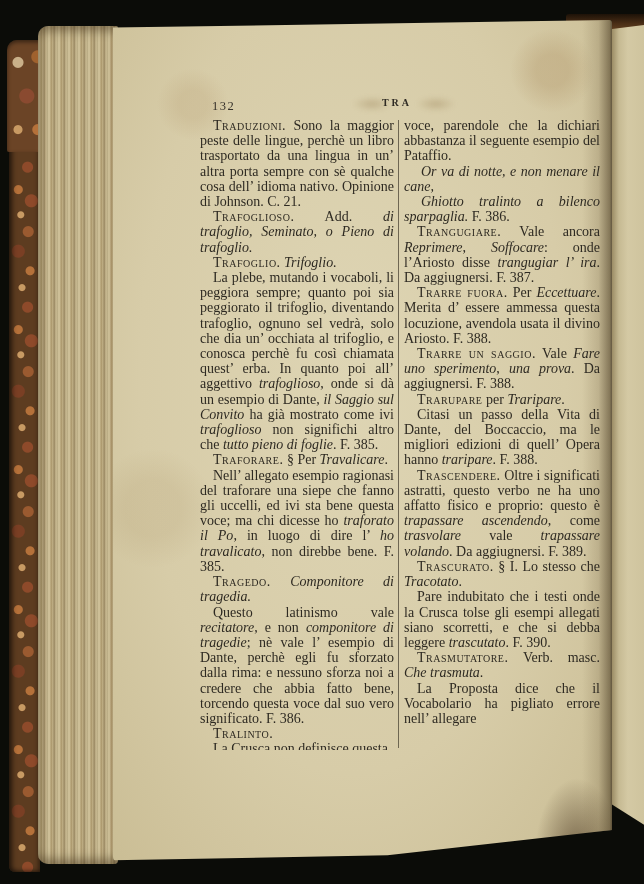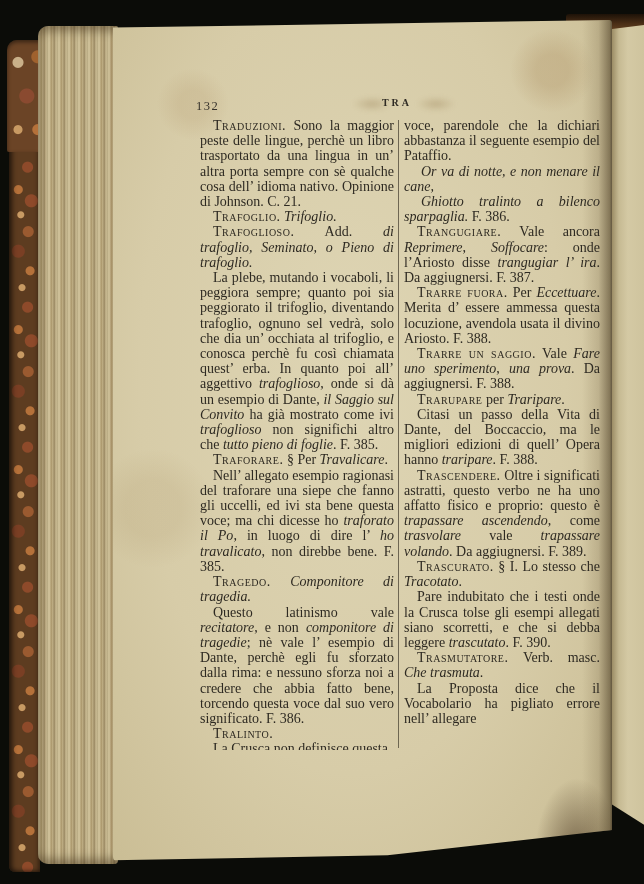--- a/index.html
+++ b/index.html
@@ -65,21 +65,21 @@
   .gutter-shadow{position:absolute;right:0;top:0;width:30px;height:100%;
     background:linear-gradient(to right, rgba(90,72,42,0), rgba(90,72,42,.18) 55%,
       rgba(70,55,30,.55) 92%, rgba(40,28,12,.65));}
 
   
   .facing-page{position:absolute;left:612px;top:25px;width:32px;height:812px;
     background:linear-gradient(to right, #9c8d66 0px, #c6ba93 7px, #d4c9a4 16px, #cfc49e 100%);
     clip-path:polygon(0 0.5%, 100% 0, 100% 98.5%, 0 96%);}
 
   
-  .pagenum{position:absolute;left:196px;top:99px;font-size:12.5px;letter-spacing:1.5px;
+  .pagenum{position:absolute;left:212px;top:99px;font-size:12.5px;letter-spacing:1.5px;
     color:#35312a;}
   .runhead{position:absolute;left:397px;top:97px;transform:translateX(-50%);
     font-size:10px;letter-spacing:3px;color:#2f2b24;font-weight:bold;}
   .ghost{position:absolute;top:96px;width:40px;height:16px;border-radius:50%;
     background:radial-gradient(ellipse, rgba(150,125,80,.35), transparent 70%);
     filter:blur(2px);}
   .ghost.g1{left:352px;} .ghost.g2{left:416px;}
 
   .col{position:absolute;top:118px;width:194px;max-height:632px;overflow:hidden;
     font-size:14px;line-height:15.2px;color:#2e2a22;text-align:justify;}
@@ -109,22 +109,22 @@
   <div class="facing-page"></div>
 
   <div class="ghost g1"></div>
   <div class="ghost g2"></div>
 
   <div class="pagenum">132</div>
   <div class="runhead">TRA</div>
 
   <div class="col left">
       <p class="para indent"><span class="sc">Traduzioni.</span><span class="n"> Sono la maggior peste delle lingue, perchè un libro trasportato da una lingua in un’ altra porta sempre con sè qualche cosa dell’ idioma nativo. Opinione di Johnson. C. 21.</span></p>
+      <p class="para indent"><span class="sc">Trafoglioso.</span><span class="n"> Add. </span><span class="i">di trafoglio, Seminato, o Pieno di trafoglio.</span></p>
       <p class="para indent"><span class="sc">Trafoglio.</span><span class="i"> Trifoglio.</span></p>
-      <p class="para indent"><span class="sc">Trafoglioso.</span><span class="n"> Add. </span><span class="i">di trafoglio, Seminato, o Pieno di trafoglio.</span></p>
       <p class="para indent"><span class="n">La plebe, mutando i vocaboli, li peggiora sempre; quanto poi sia peggiorato il trifoglio, diventando trafoglio, ognuno sel vedrà, solo che dia un’ occhiata al trifoglio, e conosca perchè fu così chiamata quest’ erba. In quanto poi all’ aggettivo </span><span class="i">trafoglioso</span><span class="n">, onde si dà un esempio di Dante, </span><span class="i">il Saggio sul Convito</span><span class="n"> ha già mostrato come ivi </span><span class="i">trafoglioso</span><span class="n"> non significhi altro che </span><span class="i">tutto pieno di foglie</span><span class="n">. F. 385.</span></p>
       <p class="para indent"><span class="sc">Traforare.</span><span class="n"> § Per </span><span class="i">Travalicare</span><span class="n">.</span></p>
       <p class="para indent"><span class="n">Nell’ allegato esempio ragionasi del traforare una siepe che fanno gli uccelli, ed ivi sta bene questa voce; ma chi dicesse ho </span><span class="i">traforato il Po</span><span class="n">, in luogo di dire l’ </span><span class="i">ho travalicato</span><span class="n">, non direbbe bene. F. 385.</span></p>
       <p class="para indent"><span class="sc">Tragedo.</span><span class="i"> Componitore di tragedia.</span></p>
       <p class="para indent"><span class="n">Questo latinismo vale </span><span class="i">recitatore</span><span class="n">, e non </span><span class="i">componitore di tragedie</span><span class="n">; nè vale l’ esempio di Dante, perchè egli fu sforzato dalla rima: e nessuno sforza noi a credere che abbia fatto bene, torcendo questa voce dal suo vero significato. F. 386.</span></p>
       <p class="para indent"><span class="sc">Tralinto.</span></p>
       <p class="para indent"><span class="n">La Crusca non definisce questa</span></p>
     </div>
   <div class="divider"></div>
   <div class="col right">

